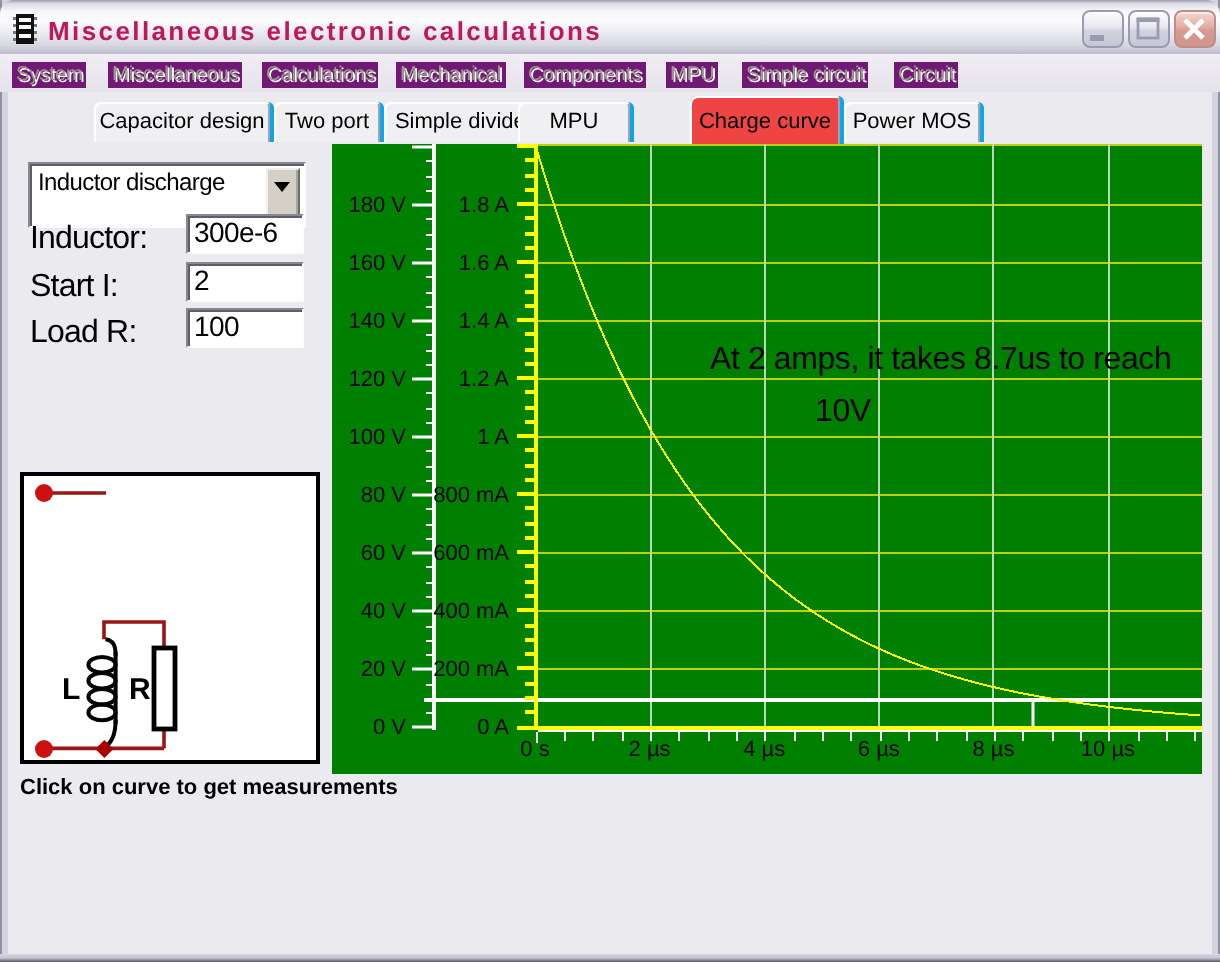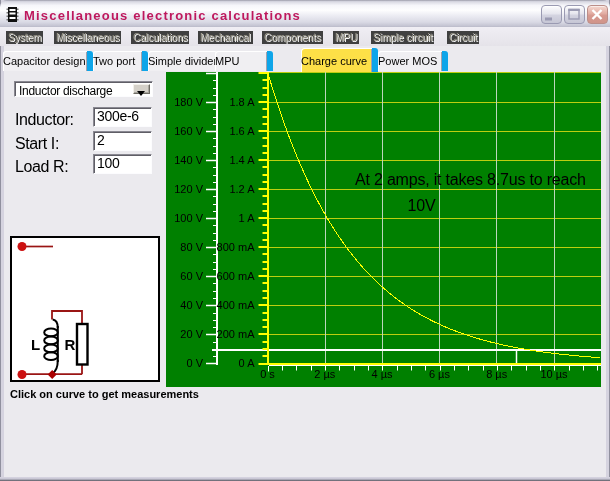--- a/index.html
+++ b/index.html
@@ -8,31 +8,31 @@
 #client{position:absolute;left:4px;right:4px;top:27px;bottom:4px;background:#ebeaee;}
 #titlebar{position:absolute;left:0;right:0;top:0;height:27px;
 background:linear-gradient(180deg,#9a9aa8 0%,#d8d8e2 6%,#f6f6fa 20%,#fdfdfe 38%,#ececf3 58%,#d9d9e4 82%,#c4c4d2 96%,#b9b9c8 100%);
 border-radius:7px 7px 0 0;}
 #title{position:absolute;left:24px;top:8px;font-size:13px;font-weight:bold;color:#be185d;letter-spacing:1.2px;}
 .capbtn{position:absolute;top:5px;width:21px;height:19px;border-radius:4px;
 border:1px solid #9a9ab2;background:linear-gradient(180deg,#fdfdfe 0%,#e6e6ee 45%,#d3d3e0 55%,#c6c6d5 100%);box-shadow:inset 0 1px 0 rgba(255,255,255,.8);box-sizing:border-box;}
 #btnclose{border:1px solid #bb8e89;background:linear-gradient(180deg,#f4d8d0 0%,#e2aca2 45%,#d79a90 55%,#d0948a 100%);box-shadow:inset 0 1px 0 rgba(255,255,255,.55);}
 #menubar{position:absolute;left:0;right:0;top:27px;height:19px;background:linear-gradient(180deg,#f0eef4,#e5e3e9);}
 .mi{position:absolute;top:31px;height:13px;line-height:13px;color:#9e9b8d;
-background:#404040;padding:0 2px;text-shadow:1px 1px 0 #ffffff;font-size:10px;}
+background:#701a75;padding:0 2px;text-shadow:1px 1px 0 #ffffff;font-size:10px;}
 .tab{position:absolute;top:51px;height:20px;background:#f0eff2;box-sizing:border-box;
-border-top-left-radius:3px;border-top-right-radius:3px;border-right:6px solid #0ea5e9;
+border-top-left-radius:3px;border-top-right-radius:3px;border-right:2px solid #0ea5e9;
 box-shadow:inset 1px 1px 0 #ffffff,inset -1px 0 0 #a4a2ac;
-font-size:11px;line-height:20px;text-align:left;color:#000;}
-.tab.sel{top:48px;height:24px;background:#fde047;line-height:26px;z-index:3;}
+font-size:11px;line-height:20px;text-align:center;color:#000;margin-left:44px;}
+.tab.sel{top:48px;height:24px;background:#ef4444;line-height:26px;z-index:3;}
 .lbl{position:absolute;font-size:16px;letter-spacing:-0.4px;color:#000;}
 .field{position:absolute;left:93px;width:59px;height:20px;box-sizing:border-box;background:#fff;
 border:1px solid;border-color:#898891 #fcfcfe #fcfcfe #898891;
 box-shadow:inset 1px 1px 0 #5f5e66;font-size:14px;letter-spacing:-0.3px;line-height:17px;padding-left:3px;color:#000;}
-#combo{position:absolute;left:14px;top:81px;width:139px;height:16px;box-sizing:border-box;background:#fff;
+#combo{position:absolute;left:14px;top:81px;width:139px;height:33px;box-sizing:border-box;background:#fff;
 border:1px solid;border-color:#898891 #fcfcfe #fcfcfe #898891;box-shadow:inset 1px 1px 0 #5f5e66;}
 #combotext{position:absolute;left:4px;top:2px;font-size:12px;letter-spacing:-0.3px;color:#000;}
 #combobtn{position:absolute;right:2px;top:2px;bottom:2px;width:15px;
 background:#d4d0c8;border:1px solid;border-color:#f2f0ea #6e6c64 #6e6c64 #f2f0ea;box-shadow:inset -1px -1px 0 #a8a69e;}
 #combobtn:after{content:"";position:absolute;left:2.5px;top:6px;border:4.5px solid transparent;border-top:5px solid #000;}
 #circuit{position:absolute;left:10px;top:236px;width:146px;height:142px;border:2px solid #000;background:#fff;}
 #plot{position:absolute;left:166px;top:72px;width:435px;height:315px;}
 #bottomtxt{position:absolute;left:10px;top:388px;font-size:11px;color:#000;font-weight:bold;}
 </style></head>
 <body>

